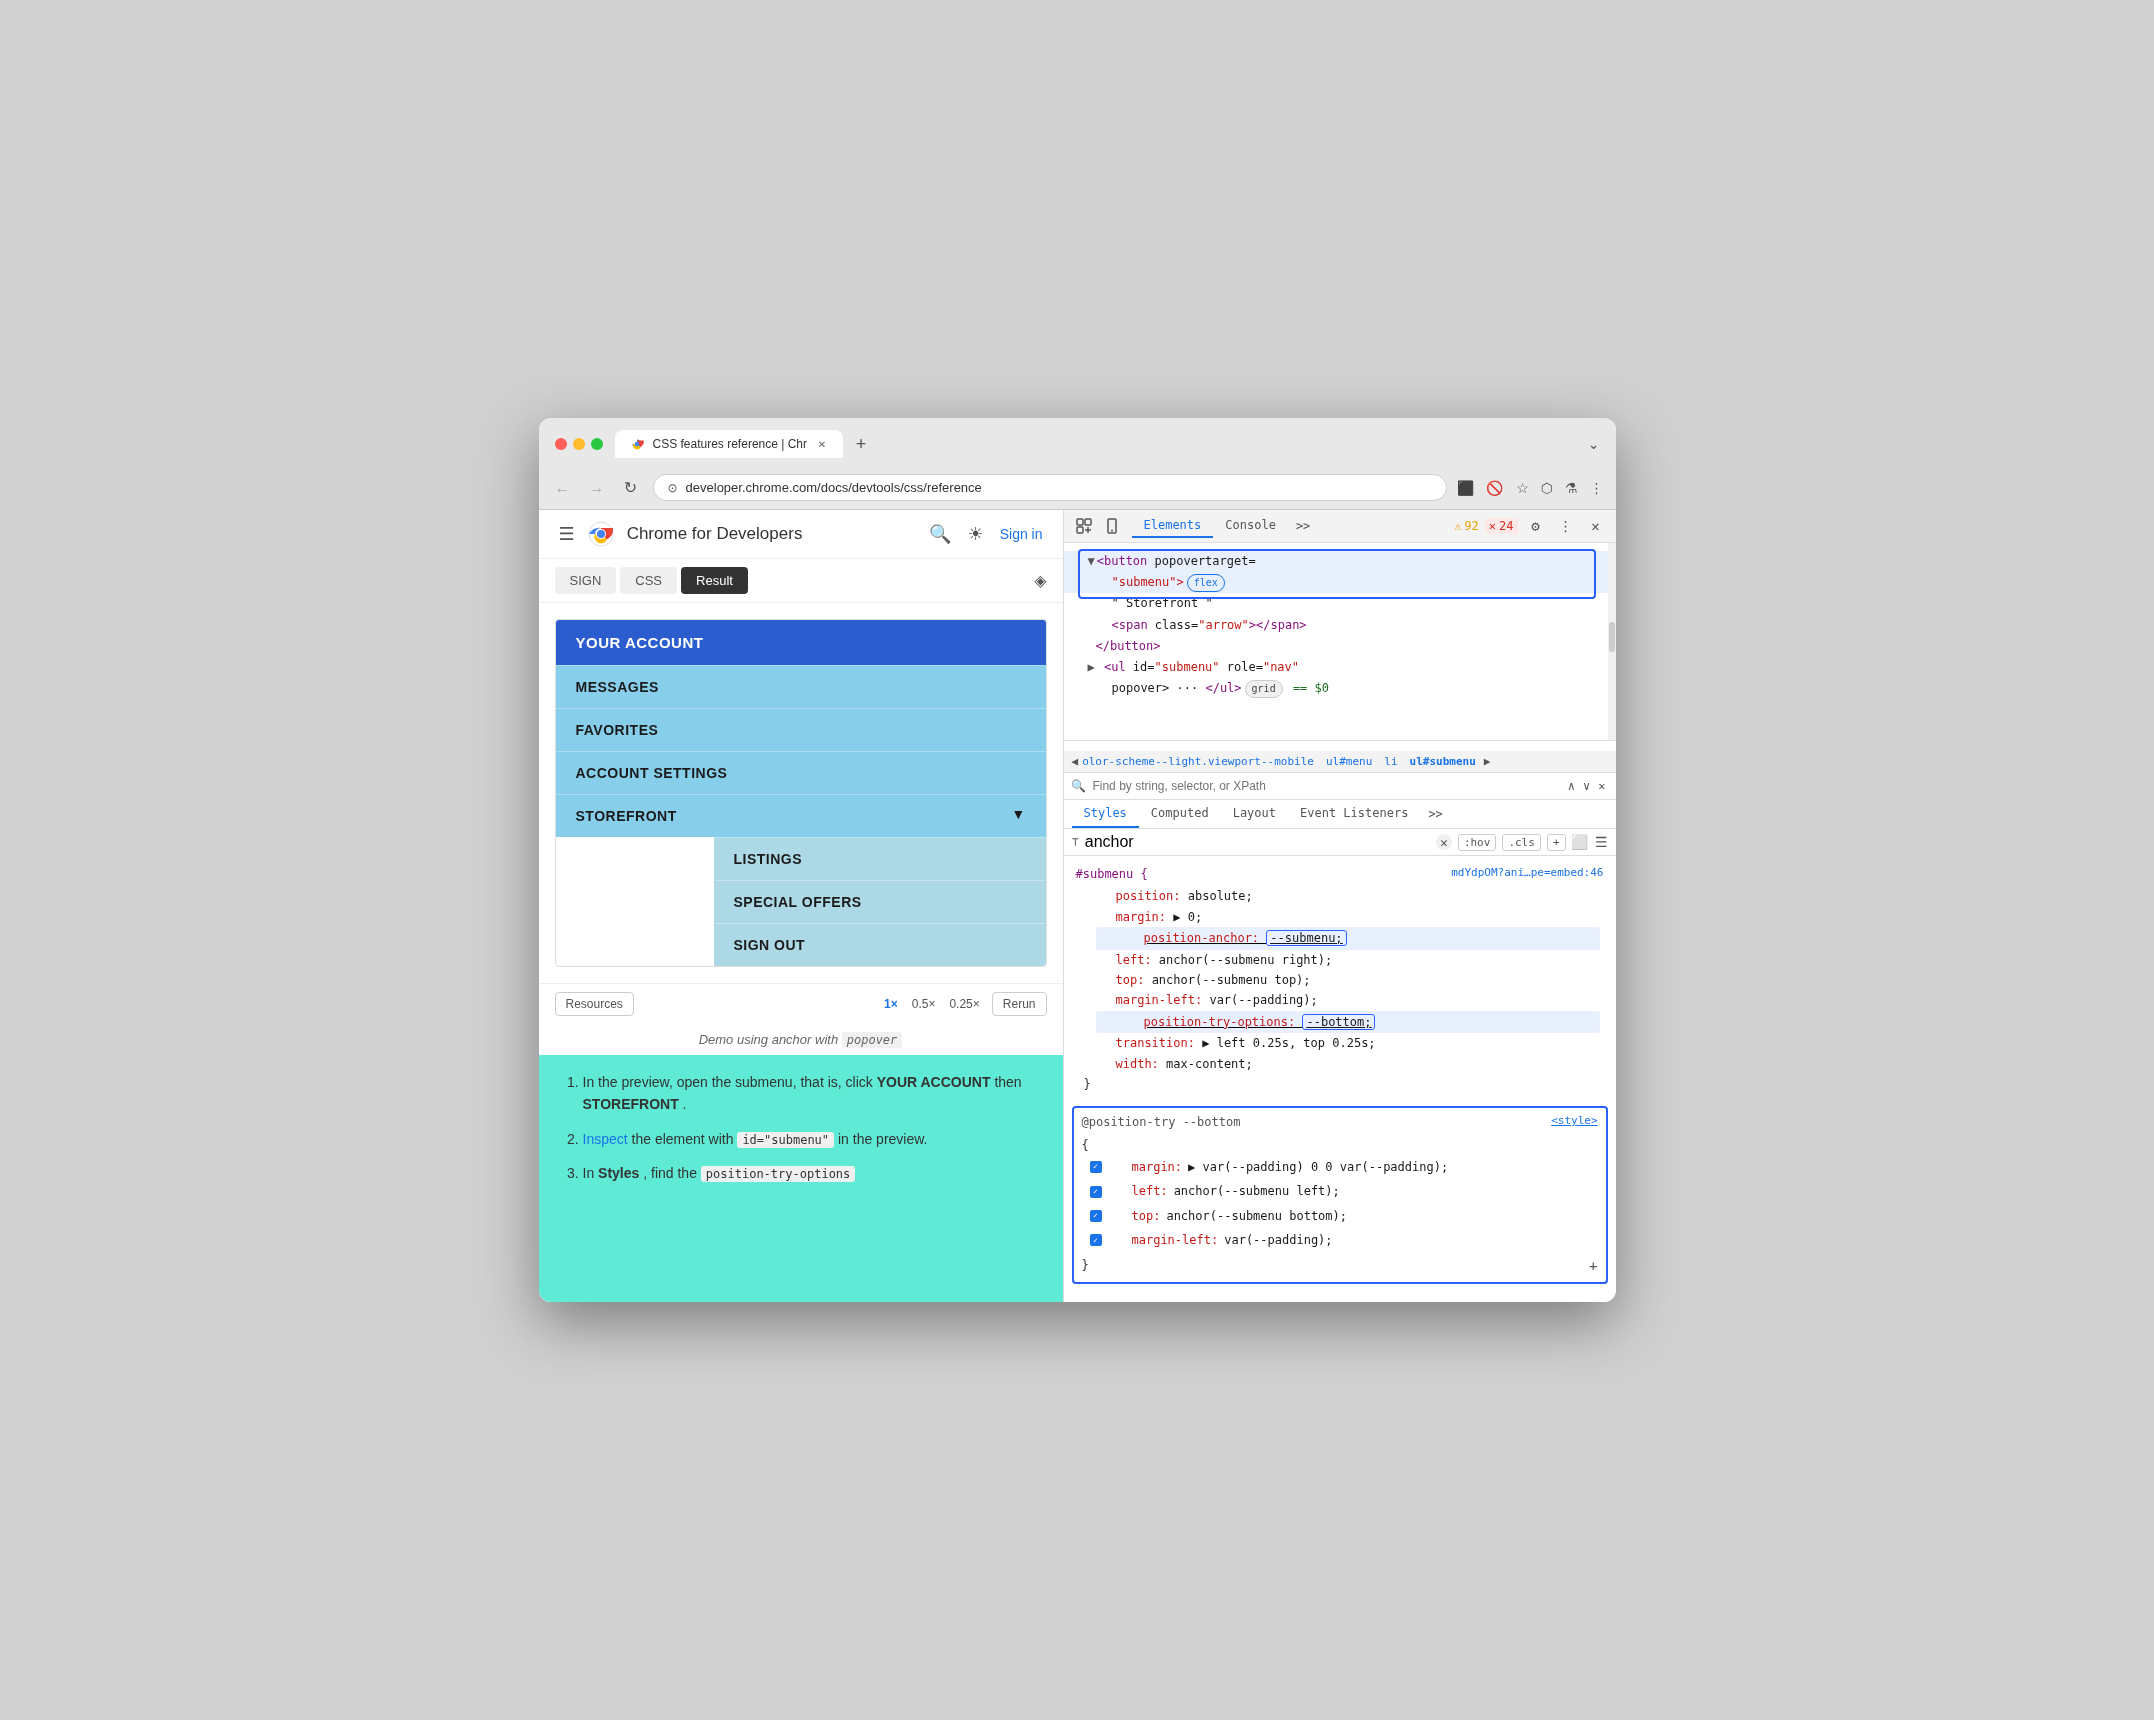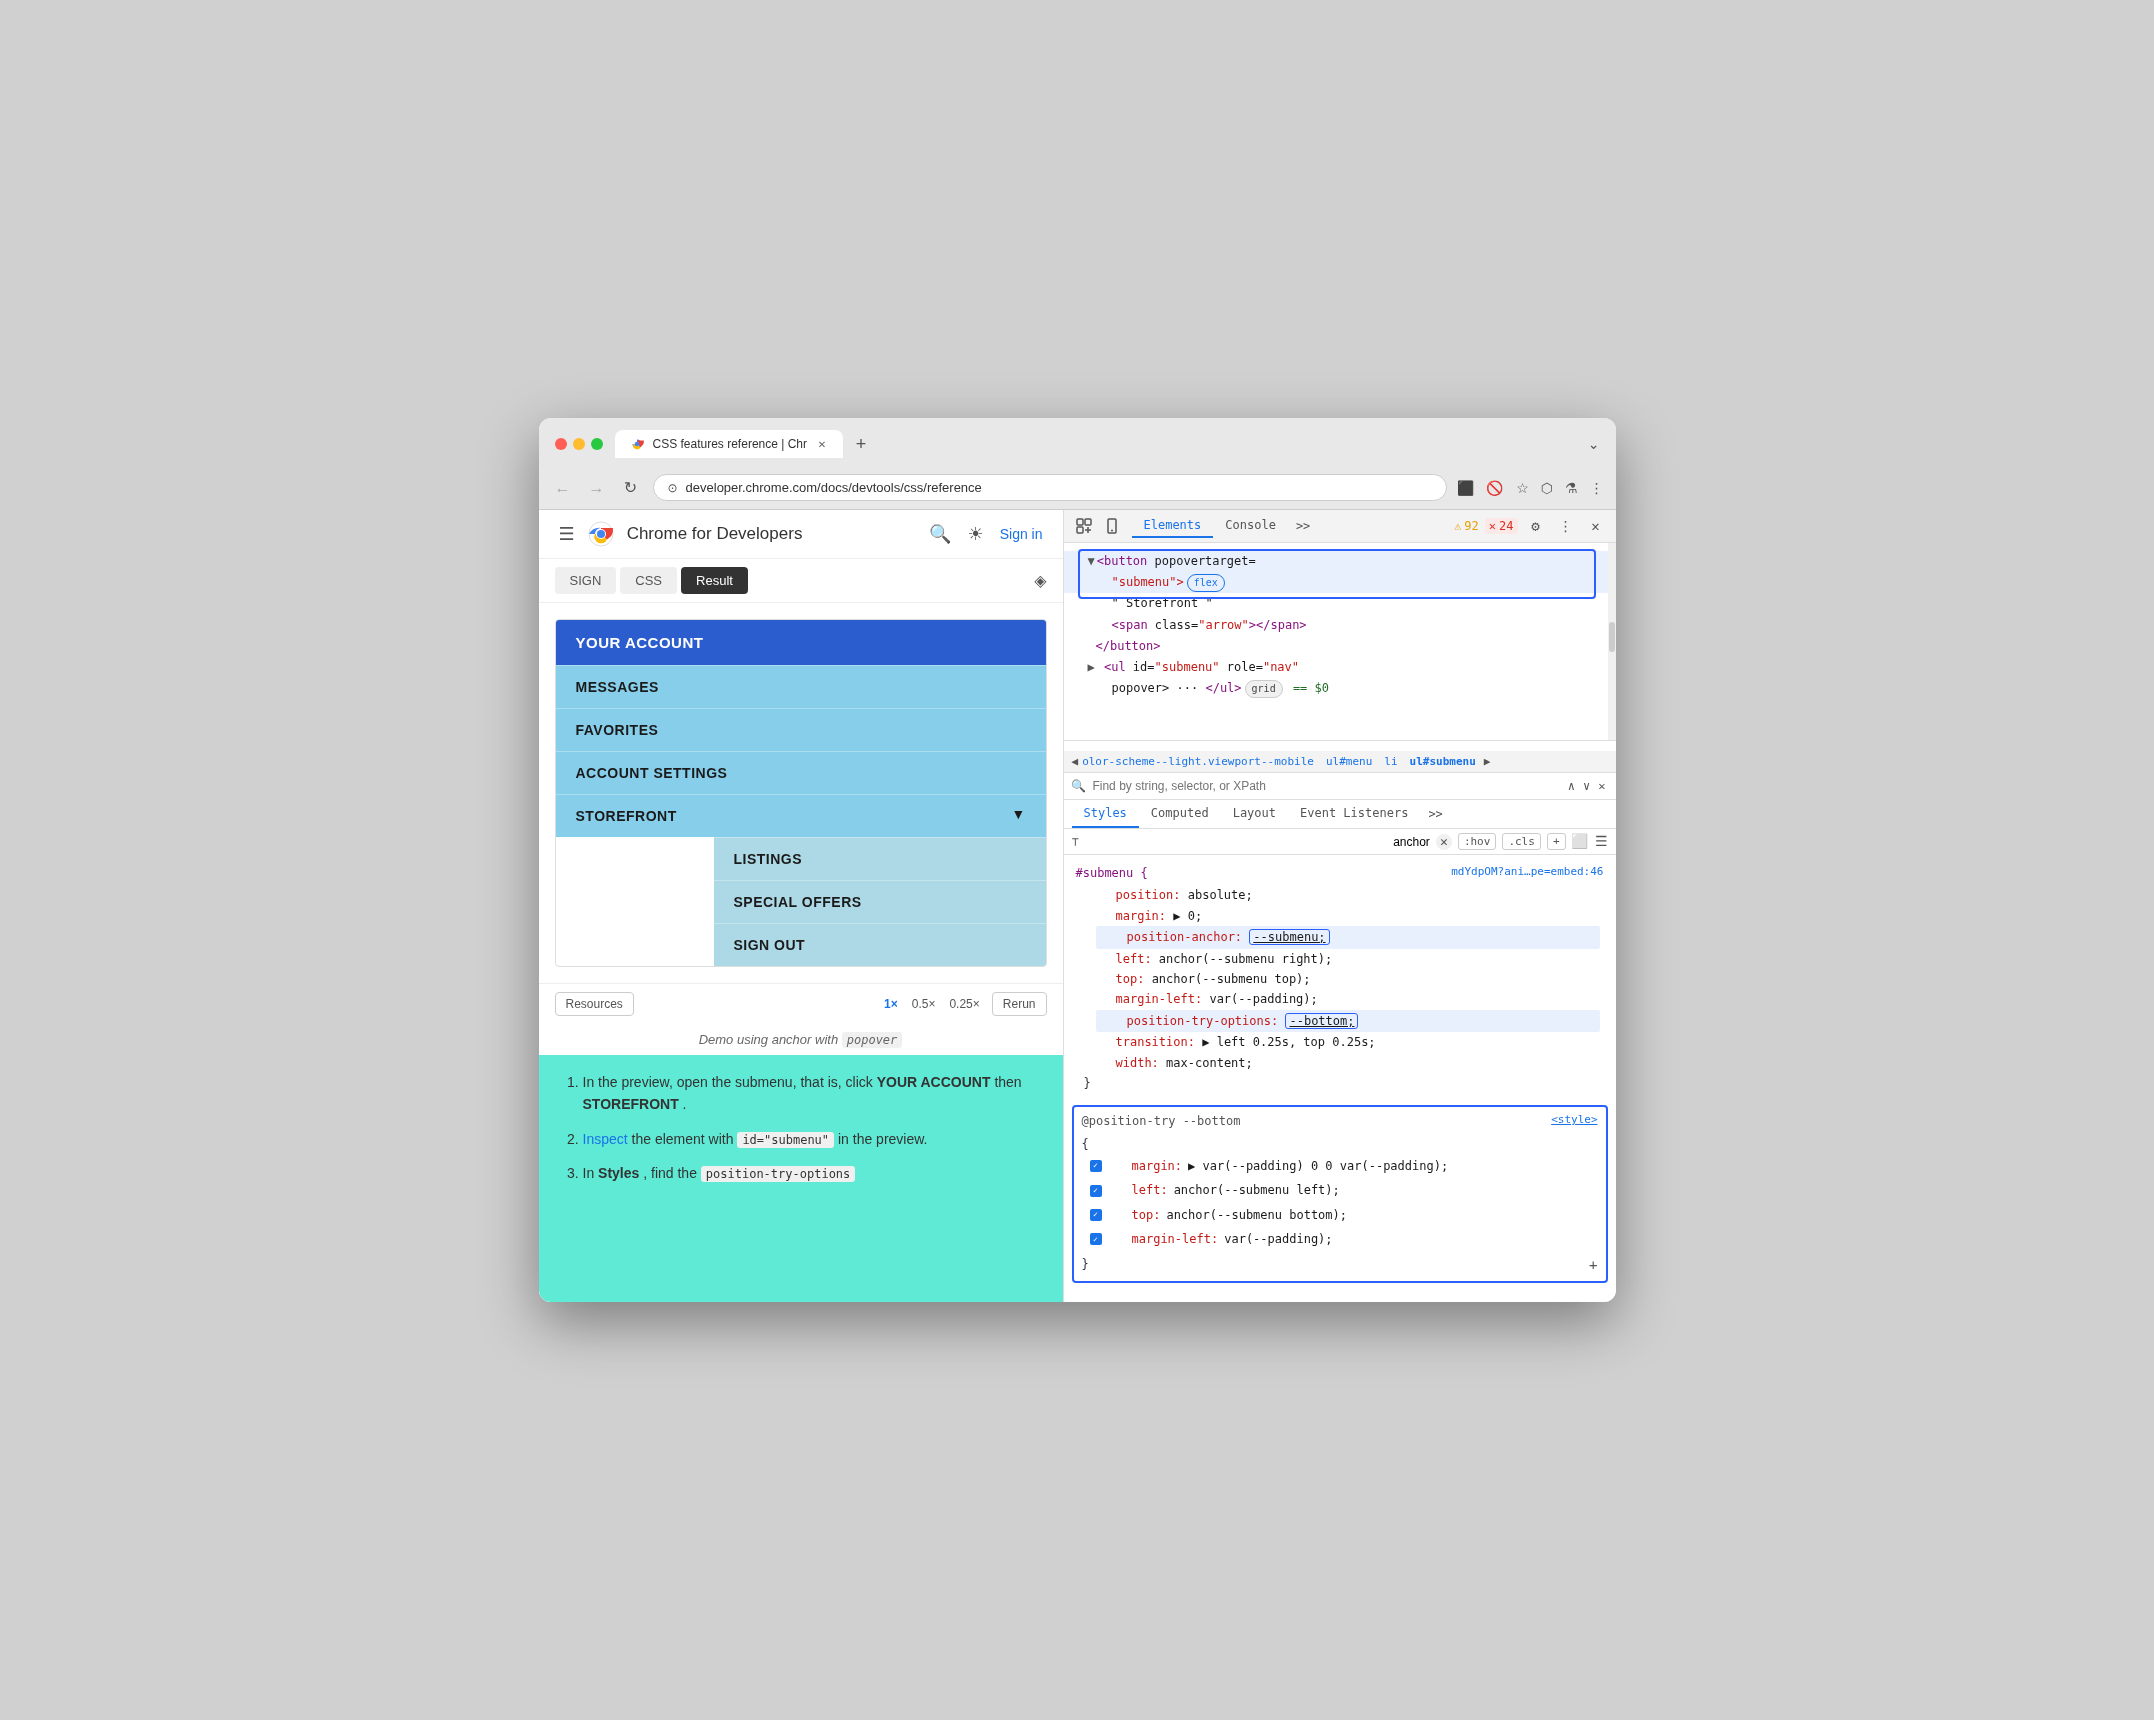--- a/index.html
+++ b/index.html
@@ -691,21 +691,22 @@
       font-size: 11px;
     }
 
     .css-prop { color: #c41a16; margin-left: 24px; }
     .css-val { color: #1a1a1a; }
 
     .css-highlighted-row {
       background: #e8f0fe;
       border-radius: 2px;
       margin: 0 4px;
-      padding: 1px 7px;
+      padding: 1px 24px;
+      text-decoration: underline;
     }
 
     .css-underlined {
       text-decoration: underline;
       text-decoration-style: solid;
       cursor: pointer;
     }
 
     .css-boxed {
       border: 1.5px solid #2b60ff;
@@ -1043,21 +1044,21 @@
         <div class="styles-tabs">
           <div class="styles-tab active">Styles</div>
           <div class="styles-tab">Computed</div>
           <div class="styles-tab">Layout</div>
           <div class="styles-tab">Event Listeners</div>
           <div class="styles-tab-more">&gt;&gt;</div>
         </div>
 
         <div class="dt-filter-bar">
           <span style="font-size:12px;color:#555;">⊤</span>
-          <input type="text" class="filter-input" style="border: none; outline: none; font-size: 12px; background: transparent; width: 59px; text-align: right;" value="anchor">
+          <input type="text" class="filter-input" style="border: none; outline: none; font-size: 16px; background: transparent; width: 59px;" value="anchor">
           <span style="font-size:13px;color:#555;cursor:pointer;background:#f0f0f0;border-radius:50%;width:16px;height:16px;display:flex;align-items:center;justify-content:center;">✕</span>
           <div class="filter-icons" style="margin-left:auto;">
             <span class="filter-icon" style="border:1px solid #ccc;padding:1px 5px;border-radius:3px;font-size:11px;">:hov</span>
             <span class="filter-icon" style="border:1px solid #ccc;padding:1px 5px;border-radius:3px;font-size:11px;">.cls</span>
             <span class="filter-icon" style="border:1px solid #ccc;padding:1px 5px;border-radius:3px;font-size:11px;">+</span>
             <span class="filter-icon" style="font-size:14px;">⬜</span>
             <span class="filter-icon" style="font-size:14px;">☰</span>
           </div>
         </div>
 

